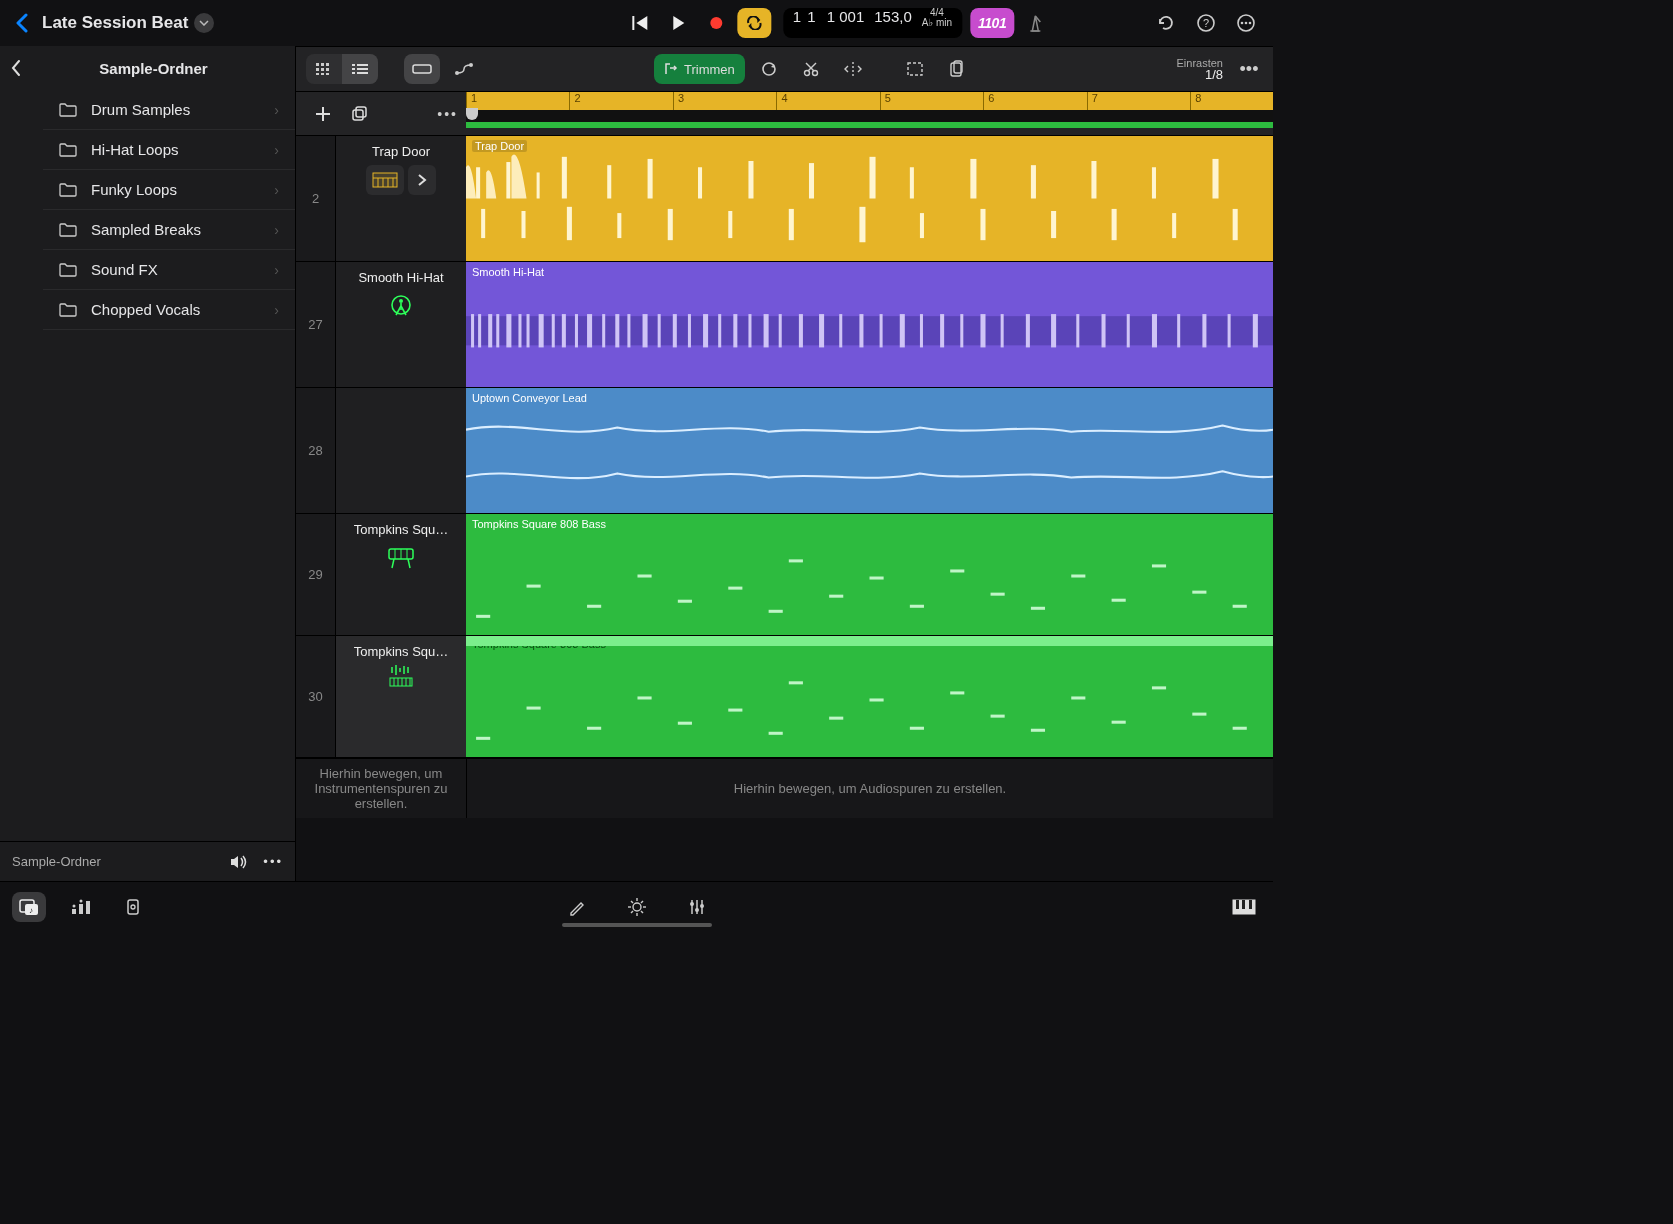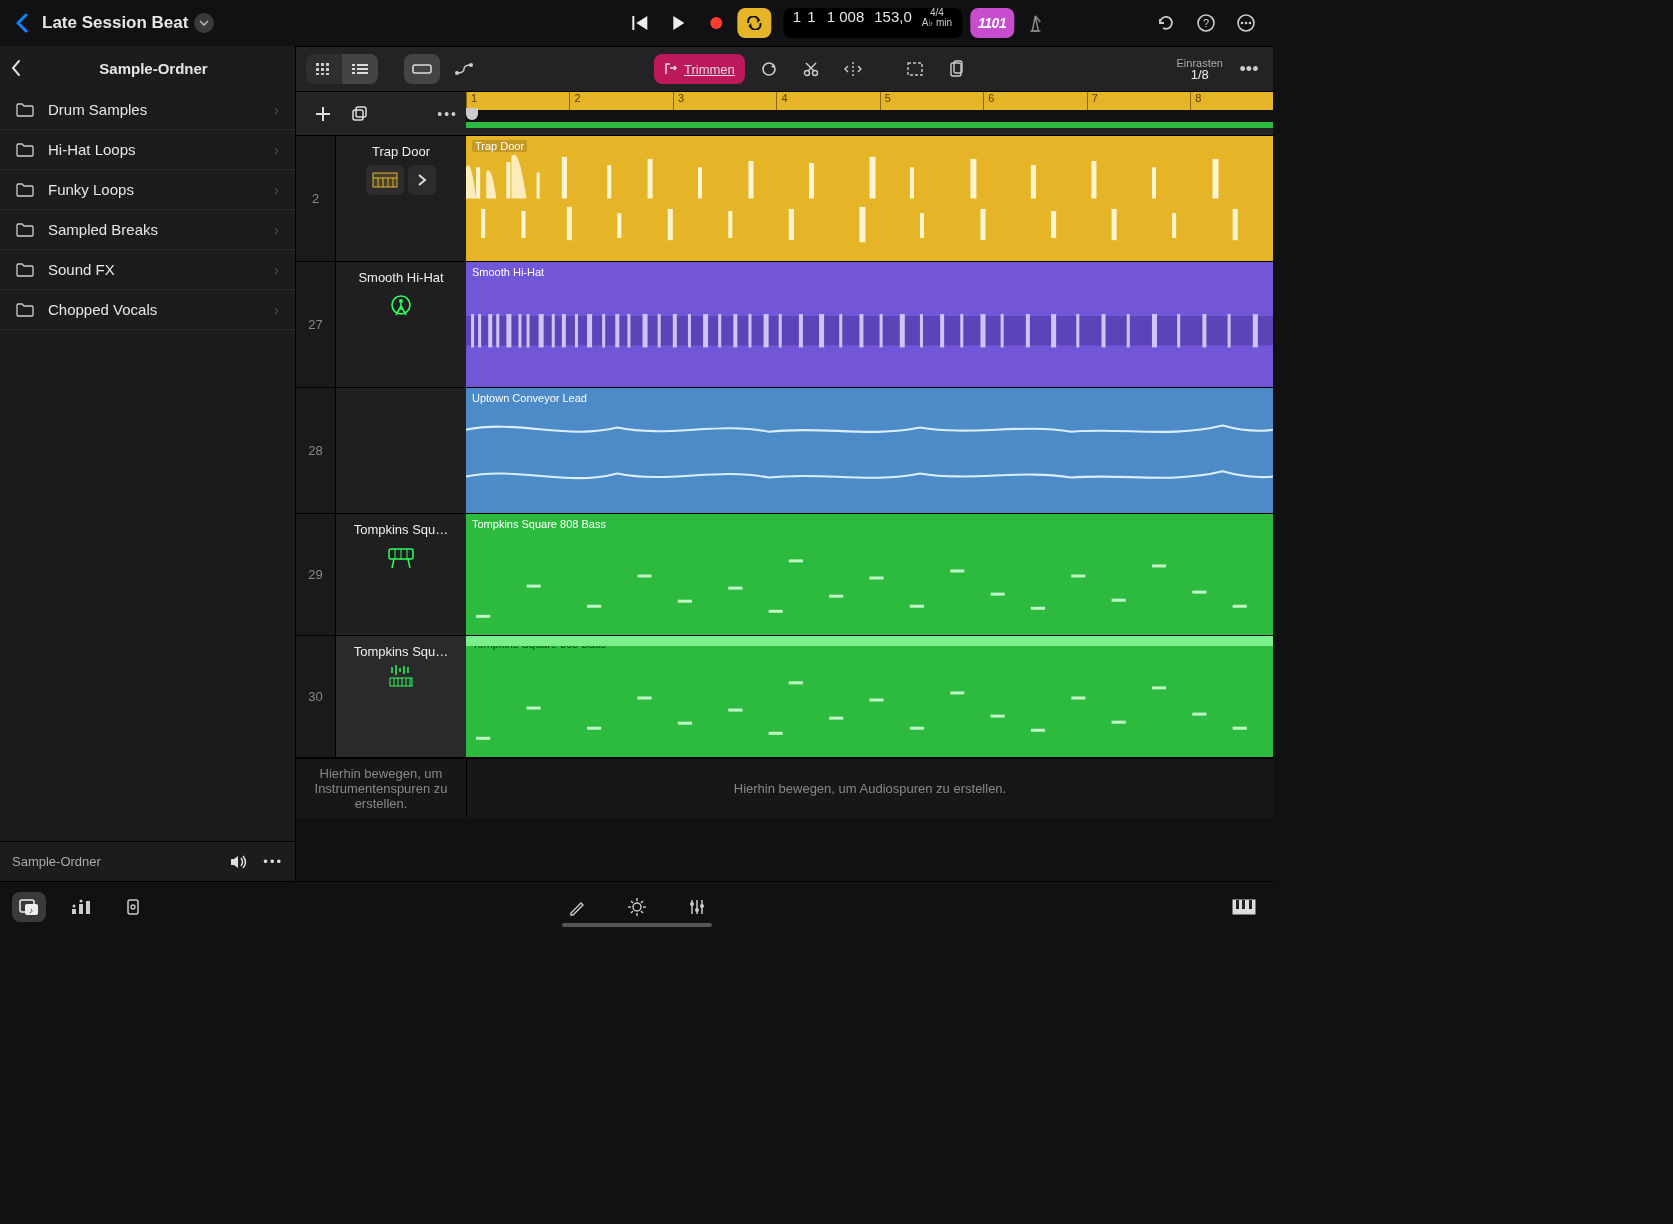--- a/index.html
+++ b/index.html
@@ -65,35 +65,35 @@
     border-top:1px solid #000;
     border-bottom:1px solid #000;
     padding:0 10px;
     gap:6px;
   }
   .seg { display:flex; background:#2f2f31; border-radius:8px; overflow:hidden; }
   .seg .btn { width:36px; height:30px; display:flex; align-items:center; justify-content:center; color:#ccc; cursor:pointer;}
   .seg .btn.active { background:#444446; }
   .tool-btn { width:36px; height:30px; border-radius:8px; background:#2f2f31; display:flex; align-items:center; justify-content:center; color:#ccc; cursor:pointer; }
   .tool-btn.active { background:#444446; }
-  .trim-pill { display:flex; align-items:center; gap:6px; background:#be185d; border-radius:8px; height:30px; padding:0 10px; color:#ddd; font-size:13px; cursor:pointer;text-decoration:underline;}
-  .snap { margin-left:auto; text-align:center; font-size:11px; color:#aaa; line-height:12px; padding-right:6px;}
+  .trim-pill { display:flex; align-items:center; gap:6px; background:#15803d; border-radius:8px; height:30px; padding:0 10px; color:#ddd; font-size:13px; cursor:pointer;}
+  .snap { margin-left:auto; text-align:right; font-size:11px; color:#aaa; line-height:12px; padding-right:6px;}
   .more-dots { width:28px; display:flex; align-items:center; justify-content:center; color:#ccc; cursor:pointer; font-size:18px;}
 
   
   .main { flex:1; display:flex; min-height:0; }
   .sidebar { width: 296px; border-right:1px solid #000; display:flex; flex-direction:column; background:var(--bg-dark); }
   .sb-head { display:flex; align-items:center; height:44px; padding:0 10px; position:relative; }
   .sb-head .back { font-size:20px; color:#ddd; }
   .sb-head .title { flex:1; text-align:center; font-weight:600; font-size:15px; }
   .sb-search-row { display:flex; align-items:center; gap:8px; padding:4px 12px 8px; }
   .sb-search { flex:1; background:#2e2e30; border-radius:10px; height:34px; display:flex; align-items:center; padding:0 8px; color:#888; gap:6px;}
   .sb-search input { background:none; border:none; outline:none; color:#ccc; flex:1; font-size:14px; }
   .sb-list { flex:1; overflow:auto; }
-  .sb-item { display:flex; align-items:center; height:40px; padding:0 16px; gap:14px; border-bottom:1px solid #2a2a2c; cursor:pointer;}
+  .sb-item { display:flex; align-items:center; height:40px; padding:0 16px; gap:14px; border-bottom:1px solid #2a2a2c; cursor:pointer;margin-left:43px;}
   .sb-item .lbl { flex:1; font-size:15px; }
   .sb-item .chev { color:#555; }
   .sb-foot { height:40px; display:flex; align-items:center; padding:0 12px; color:#aaa; font-size:13px; border-top:1px solid #000;}
   .sb-foot .spacer { flex:1; }
 
   
   .arrange { flex:1; display:flex; flex-direction:column; min-width:0; }
   .track-head-row { display:flex; height:44px; background:var(--bg-panel); border-bottom:1px solid #000;}
   .th-left { width:170px; display:flex; align-items:center; gap:18px; padding-left:18px;}
   .th-left .icon { color:#ccc; cursor:pointer; }
@@ -171,21 +171,21 @@
     </div>
     <div class="t-btn cycle">
       <svg width="18" height="14" viewBox="0 0 18 14">
           <path d="M3 7 A5 5 0 0 1 13 4 M15 7 A5 5 0 0 1 5 10" stroke="#111" stroke-width="2" fill="none"></path>
           <path d="M12 1 L15 4 L12 7" fill="#111"></path>
           <path d="M6 13 L3 10 L6 7" fill="#111"></path>
         </svg>
     </div>
     <div class="lcd">
       <span class="big">1 1</span>
-      <span class="sm">1 008</span>
+      <span class="sm">1 001</span>
       <span class="sm">153,0</span>
       <div class="sig">
         <div>4/4</div>
         <div>A♭ min</div>
       </div>
     </div>
     <div class="count-btn">
       <span>1101</span>
     </div>
     <div class="metr-btn">

